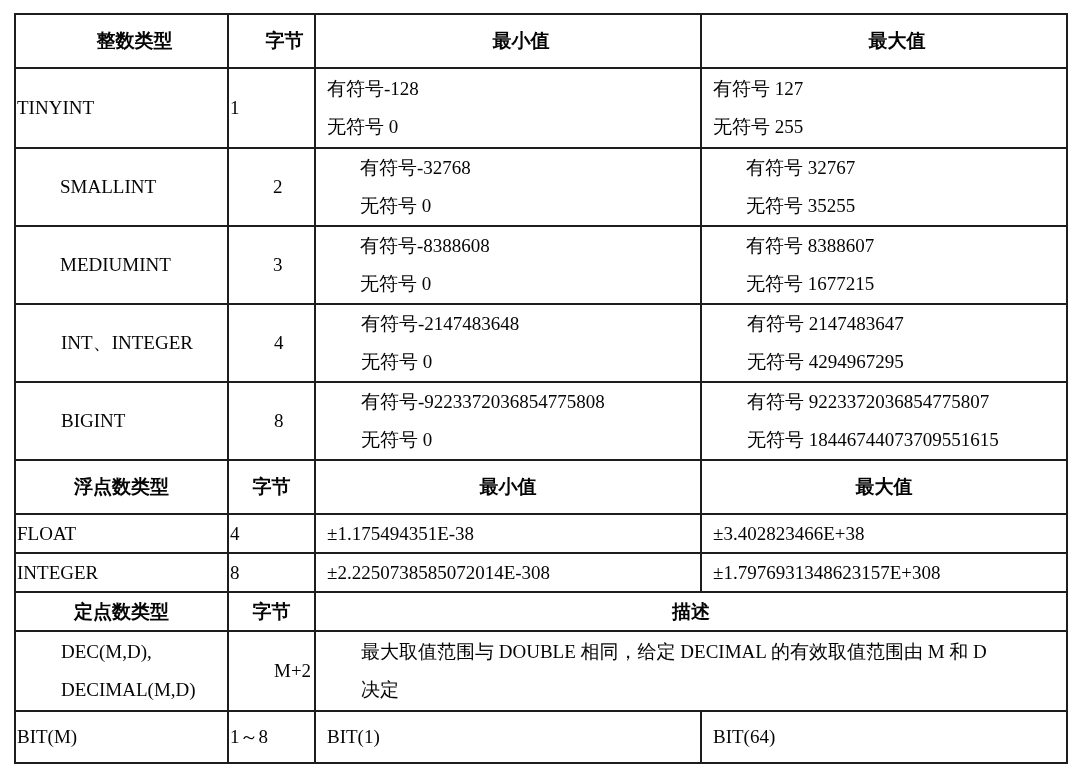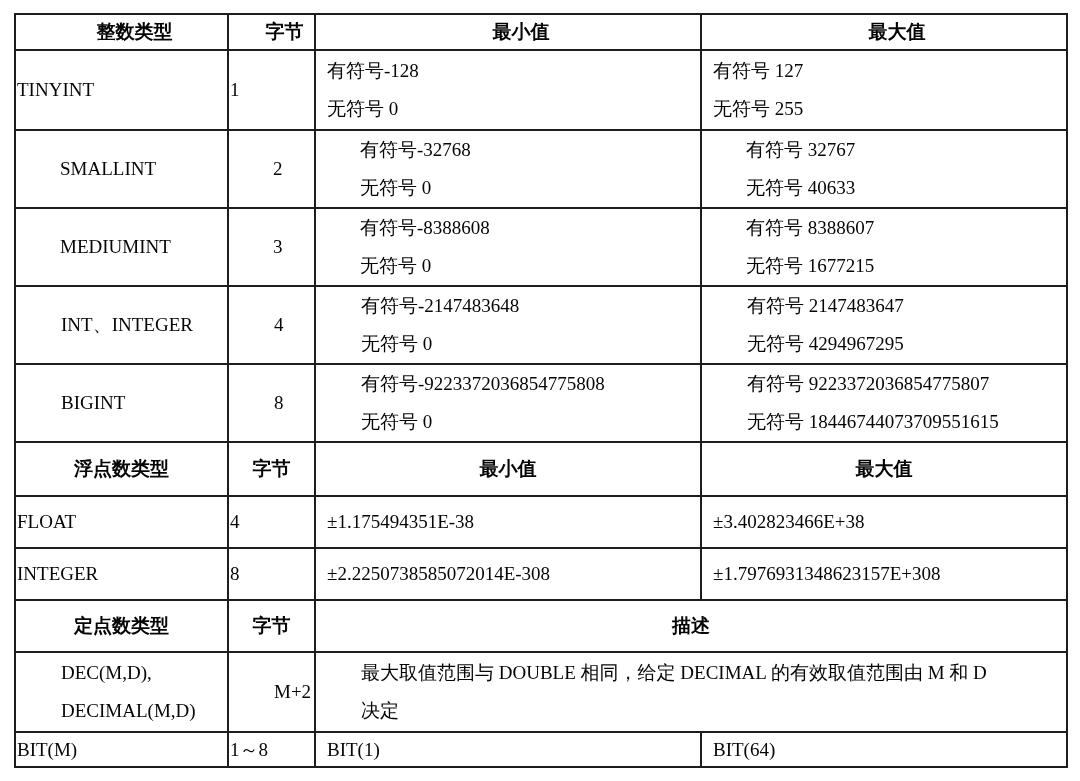--- a/index.html
+++ b/index.html
@@ -41,27 +41,27 @@
     line-height: 38px;
     white-space: nowrap;
   }
   .wrapline {
     line-height: 38px;
   }
   .vtop {
     vertical-align: top;
     line-height: 38px;
   }
-  tr.h42 td { height: 36px; padding-left: 27px; }
+  tr.h42 td { height: 54px; padding-left: 27px; }
   tr.h84 td { height: 80px; }
   tr.h77 td { height: 77px; padding-left: 44px; }
   tr.h78 td { height: 78px; padding-left: 45px; }
   tr.h41 td { height: 54px; text-align: center; }
-  tr.h39 td { height: 52px; }
-  tr.h45 td { height: 35px; }
+  tr.h39 td { height: 39px; }
+  tr.h45 td { height: 52px; }
 </style>
 </head>
 <body>
 
 <div class="page">
   <table class="types">
     <colgroup>
       <col style="width:213px">
       <col style="width:87px">
       <col style="width:386px">
@@ -91,21 +91,21 @@
 
     <tr class="h77">
       <td class="center vtop">SMALLINT</td>
       <td class="center vtop">2</td>
       <td class="val">
         <div class="line">有符号-32768</div>
         <div class="line">无符号 0</div>
       </td>
       <td class="val">
         <div class="line">有符号 32767</div>
-        <div class="line">无符号 40633</div>
+        <div class="line">无符号 35255</div>
       </td>
     </tr>
 
     <tr class="h77">
       <td class="center vtop">MEDIUMINT</td>
       <td class="center vtop">3</td>
       <td class="val">
         <div class="line">有符号-8388608</div>
         <div class="line">无符号 0</div>
       </td>

